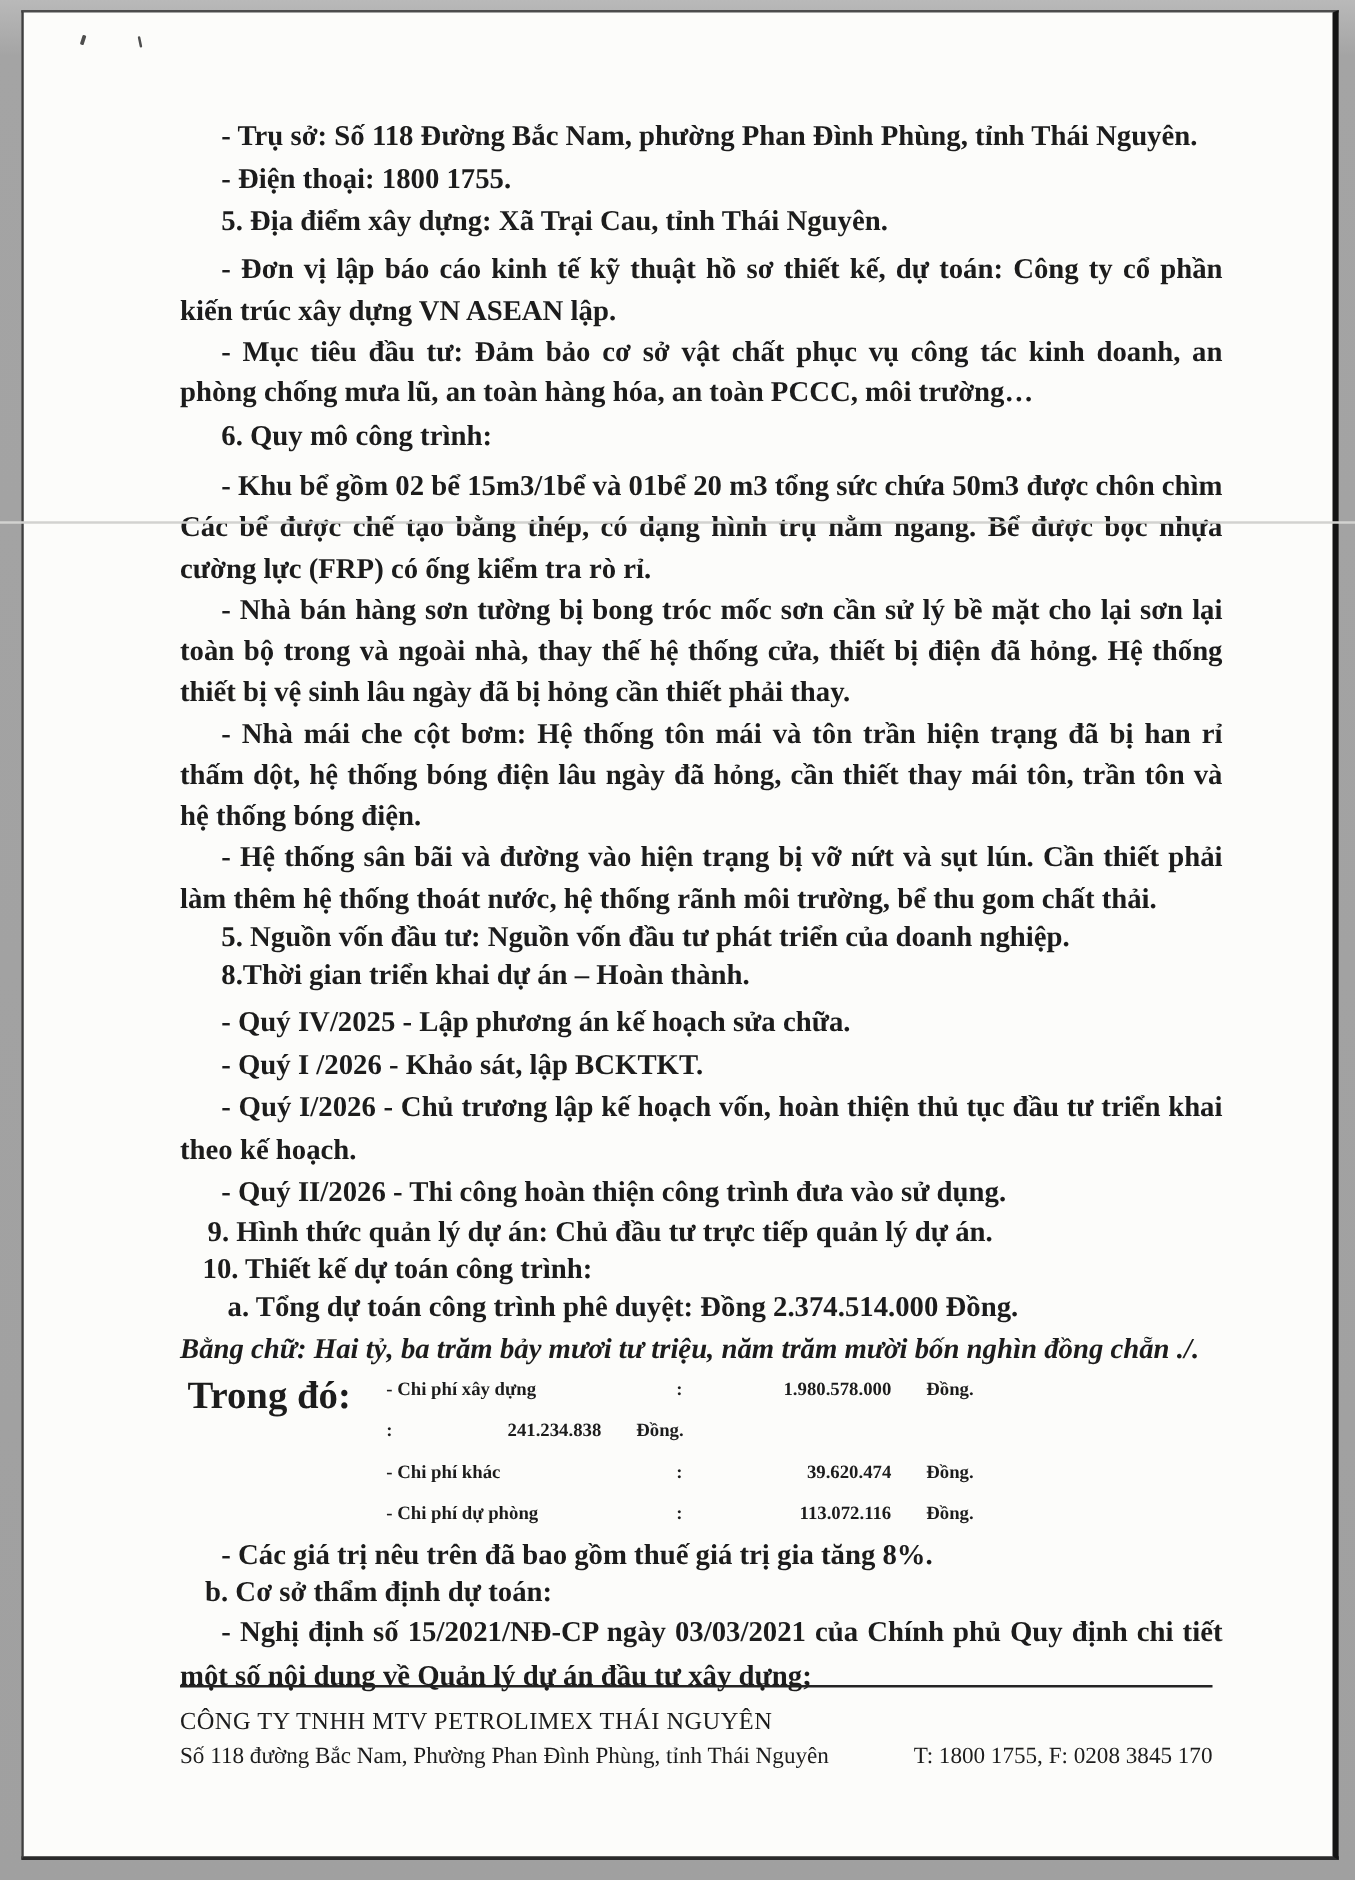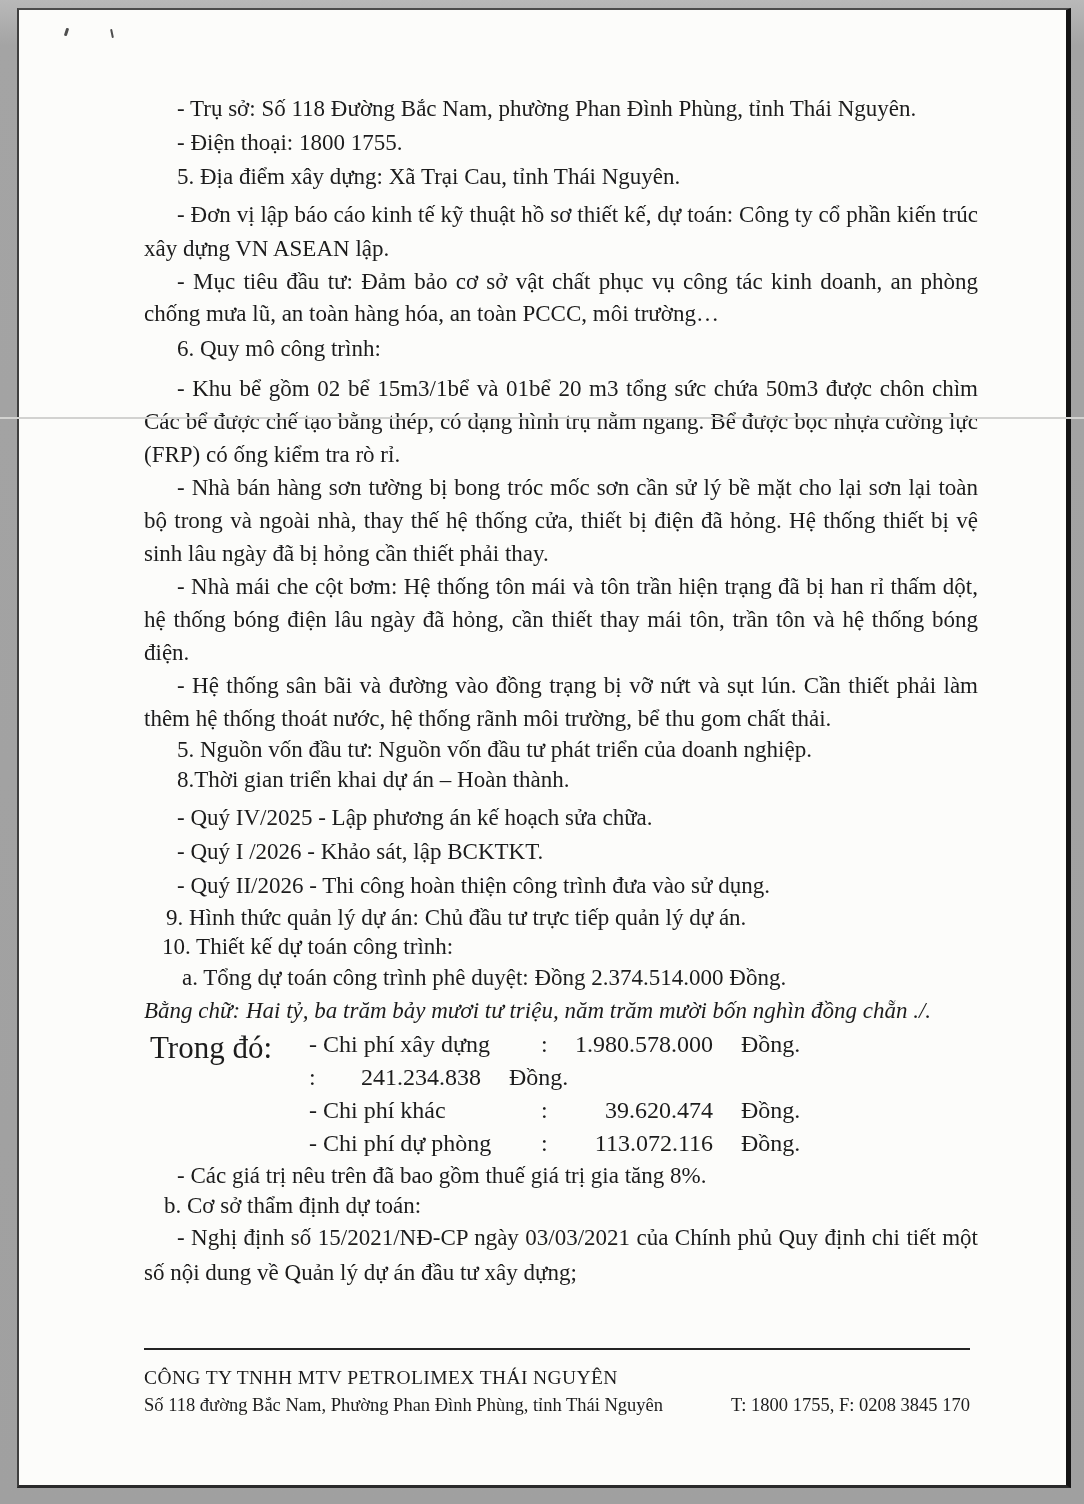--- a/index.html
+++ b/index.html
@@ -50,20 +50,21 @@
   .speck.s2 { left: 92px; top: 19px; width: 2px; height: 9px; transform: rotate(-12deg); }
 
   .content {
     position: absolute;
     left: 125px;
     right: 88px;
     top: 82px;
     color: #1c1c1c;
     text-align: justify;
     z-index: 2;
+    font-weight: bold;
   }
   .p {
     margin: 0;
     font-size: 23px;
     line-height: 34px;
     text-indent: 33px;
   }
   .lh33 { line-height: 33px; }
   .lh32 { line-height: 32px; }
   .lh30 { line-height: 30px; }
@@ -88,21 +89,21 @@
     position: absolute;
     left: 6px;
     top: 2px;
     font-size: 31px;
   }
   .cost-row {
     display: flex;
     align-items: baseline;
     margin-left: 165px;
     height: 33px;
-    font-size: 24px;
+    font-size: 15px;
     line-height: 33px;
     text-align: left;
   }
   .cost-label { width: 232px; }
   .cost-colon { width: 22px; }
   .cost-amount { width: 150px; text-align: right; }
   .cost-unit { margin-left: 28px; }
 
   .footer {
     position: absolute;
@@ -142,25 +143,26 @@
     <div class="content">
       <p class="p">- Trụ sở: Số 118 Đường Bắc Nam, phường Phan Đình Phùng, tỉnh Thái Nguyên.</p>
       <p class="p">- Điện thoại: 1800 1755.</p>
       <p class="p mb4">5.  Địa điểm xây dựng: Xã Trại Cau, tỉnh Thái Nguyên.</p>
       <p class="p mt4">- Đơn vị lập báo cáo kinh tế kỹ thuật hồ sơ thiết kế, dự toán: Công ty cổ phần kiến trúc xây dựng VN ASEAN lập.</p>
       <p class="p lh32">- Mục tiêu đầu tư: Đảm bảo cơ sở vật chất phục vụ công tác kinh doanh, an phòng chống mưa lũ, an toàn hàng hóa, an toàn PCCC, môi trường…</p>
       <p class="p mt4">6.  Quy mô công trình:</p>
       <p class="p mt6 lh33">- Khu bể gồm 02 bể 15m3/1bể và 01bể 20 m3 tổng sức chứa 50m3 được chôn chìm Các bể được chế tạo bằng thép, có dạng hình trụ nằm ngang. Bể được bọc nhựa cường lực (FRP) có ống kiểm tra rò rỉ.</p>
       <p class="p lh33">- Nhà bán hàng sơn tường bị bong tróc mốc sơn cần sử lý bề mặt cho lại sơn lại toàn bộ trong và ngoài nhà, thay thế hệ thống cửa, thiết bị điện đã hỏng. Hệ thống thiết bị vệ sinh lâu ngày đã bị hỏng cần thiết phải thay.</p>
       <p class="p lh33">- Nhà mái che cột bơm: Hệ thống tôn mái và tôn trần hiện trạng đã bị han rỉ thấm dột, hệ thống bóng điện lâu ngày đã hỏng, cần thiết thay mái tôn, trần tôn và hệ thống bóng điện.</p>
-      <p class="p lh33">- Hệ thống sân bãi và đường vào đồng trạng bị vỡ nứt và sụt lún. Cần thiết phải làm thêm hệ thống thoát nước, hệ thống rãnh môi trường, bể thu gom chất thải.</p>
+      <p class="p lh33">- Hệ thống sân bãi và đường vào hiện trạng bị vỡ nứt và sụt lún. Cần thiết phải làm thêm hệ thống thoát nước, hệ thống rãnh môi trường, bể thu gom chất thải.</p>
       <p class="p lh30">5. Nguồn vốn đầu tư: Nguồn vốn đầu tư phát triển của doanh nghiệp.</p>
       <p class="p lh30">8.Thời gian triển khai dự án – Hoàn thành.</p>
       <p class="p mt6">- Quý IV/2025 - Lập phương án kế hoạch sửa chữa.</p>
       <p class="p">- Quý I /2026 - Khảo sát, lập BCKTKT.</p>
+      <p class="p">- Quý I/2026 - Chủ trương lập kế hoạch vốn, hoàn thiện thủ tục đầu tư triển khai theo kế hoạch.</p>
       <p class="p">- Quý II/2026 - Thi công hoàn thiện công trình đưa vào sử dụng.</p>
       <p class="p lh29 ti22">9. Hình thức quản lý dự án: Chủ đầu tư trực tiếp quản lý dự án.</p>
       <p class="p lh29 ti18">10. Thiết kế dự toán công trình:</p>
       <p class="p lh33 ti38">a.  Tổng dự toán công trình phê duyệt: Đồng 2.374.514.000 Đồng.</p>
       <p class="p ti0 italic">Bằng chữ: Hai tỷ, ba trăm bảy mươi tư triệu, năm trăm mười bốn nghìn đồng chẵn ./.</p>
 
       <div class="cost-block">
         <span class="cost-intro">Trong đó:</span>
         <div class="cost-row">
           <span class="cost-label">- Chi phí xây dựng</span>

